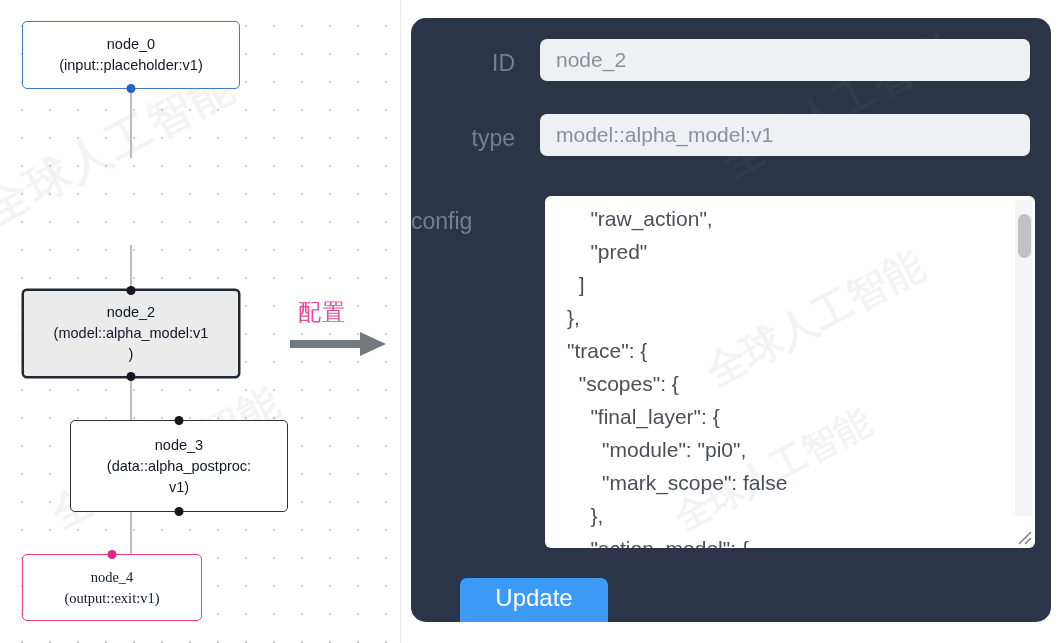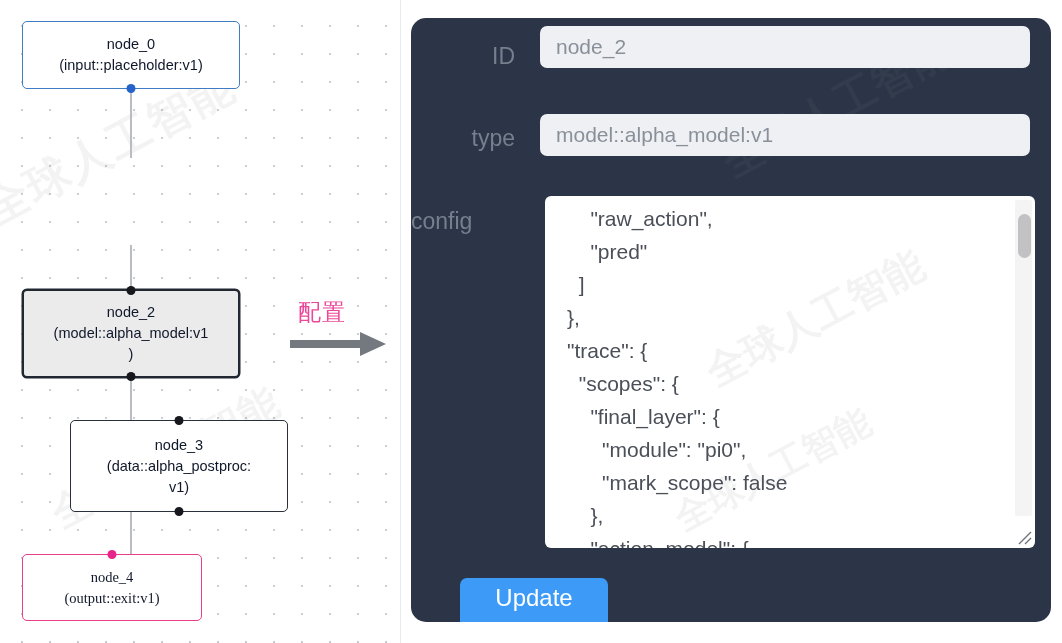--- a/index.html
+++ b/index.html
@@ -145,21 +145,21 @@
     align-items: flex-start;
   }
   .field-label {
     color: #767f8d;
     font-size: 23px;
     text-align: right;
     line-height: 1;
     user-select: none;
   }
 
-  #row-id   { left: 0;  top: 8px;  width: 620px; align-items: flex-end; }
+  #row-id   { left: 0;  top: 21px;  width: 620px; }
   #row-type { left: 0;  top: 96px;  width: 620px; }
   #row-cfg  { left: 0;  top: 178px; width: 620px; gap: 48px; }
 
   #row-id .field-label   { width: 104px; margin-top: 13px; }
   #row-type .field-label { width: 104px; margin-top: 13px; }
   #row-cfg .field-label  { width: 104px; margin-top: 14px; }
 
   .text-input {
     box-sizing: border-box;
     width: 490px;

